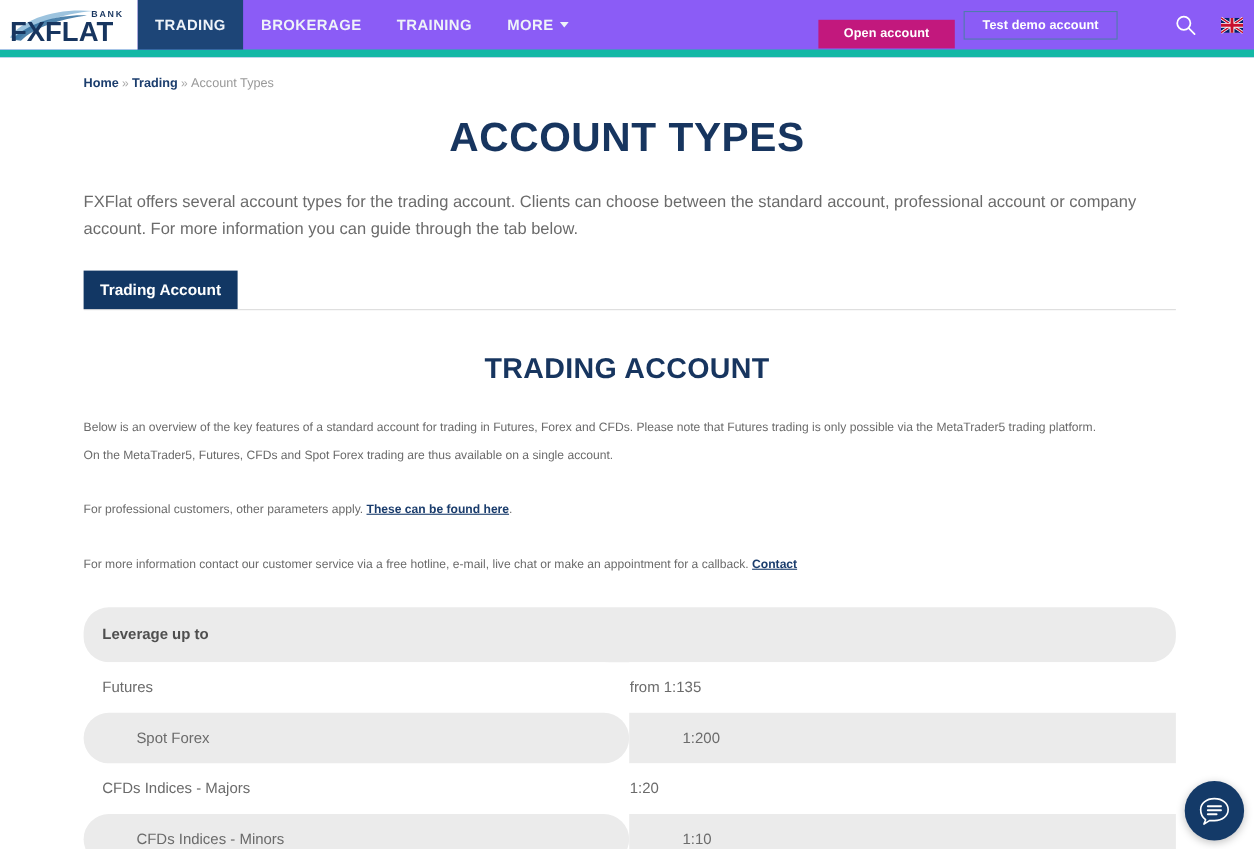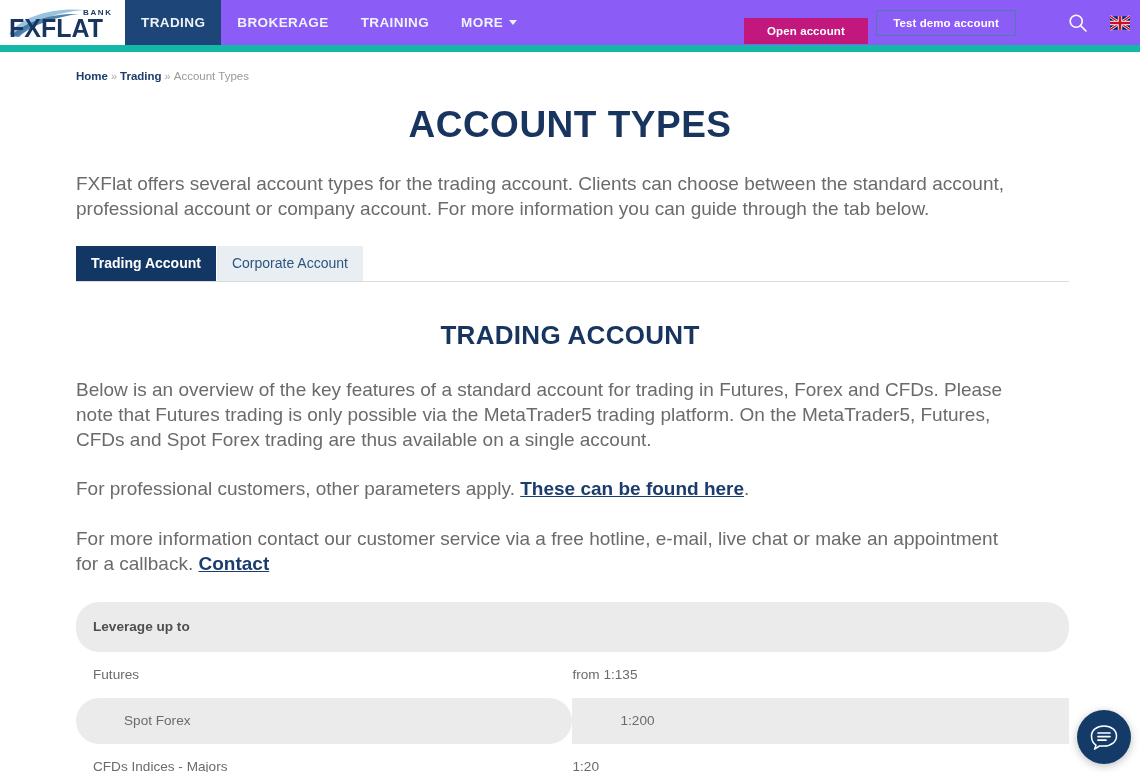--- a/index.html
+++ b/index.html
@@ -129,21 +129,21 @@
     font-weight: 700;
     color: #17355f;
     letter-spacing: .5px;
     margin-top: 21px;
   }
 
   .content { padding: 0 76px; max-width: 1140px; }
 
   .intro {
     margin-top: 25px;
-    font-size: 19px;
+    font-size: 15px;
     line-height: 25px;
     color: #6b6b6b;
     max-width: 960px;
   }
 
   
   .tabs {
     margin-top: 25px;
     display: flex;
     align-items: flex-end;
@@ -169,21 +169,21 @@
     text-align: center;
     font-size: 26px;
     font-weight: 700;
     color: #17355f;
     letter-spacing: .3px;
     margin-top: 38px;
   }
 
   .para {
     margin-top: 26px;
-    font-size: 19px;
+    font-size: 11px;
     line-height: 25px;
     color: #6b6b6b;
     max-width: 935px;
   }
   .para.p2 { margin-top: 24px; }
   .para.p3 { margin-top: 25px; }
   .para a {
     color: #1b3d6d;
     font-weight: 700;
     text-decoration: underline;
@@ -295,21 +295,20 @@
   </div>
 
   <h1 class="page-title">ACCOUNT TYPES</h1>
 
   <div class="content">
 
     <p class="intro">FXFlat offers several account types for the trading account. Clients can choose between the standard account, professional account or company account. For more information you can guide through the tab below.</p>
 
     <div class="tabs">
       <div class="tab active">Trading Account</div>
-      <div class="tab inactive">Corporate Account</div>
     </div>
 
     <h2 class="section-title">TRADING ACCOUNT</h2>
 
     <p class="para p1">Below is an overview of the key features of a standard account for trading in Futures, Forex and CFDs. Please note that Futures trading is only possible via the MetaTrader5 trading platform. On the MetaTrader5, Futures, CFDs and Spot Forex trading are thus available on a single account.</p>
 
     <p class="para p2">
       <span>For professional customers, other parameters apply. </span><a>These can be found here</a><span>.</span>
     </p>
 

